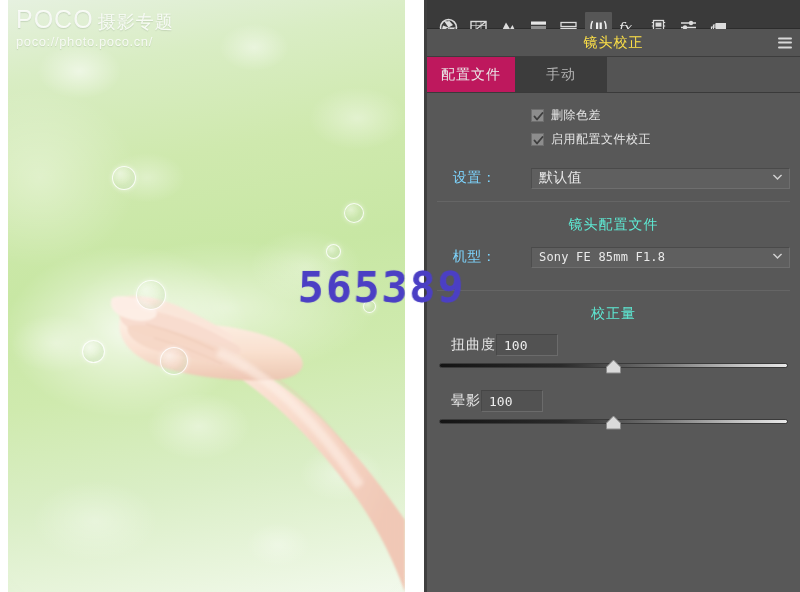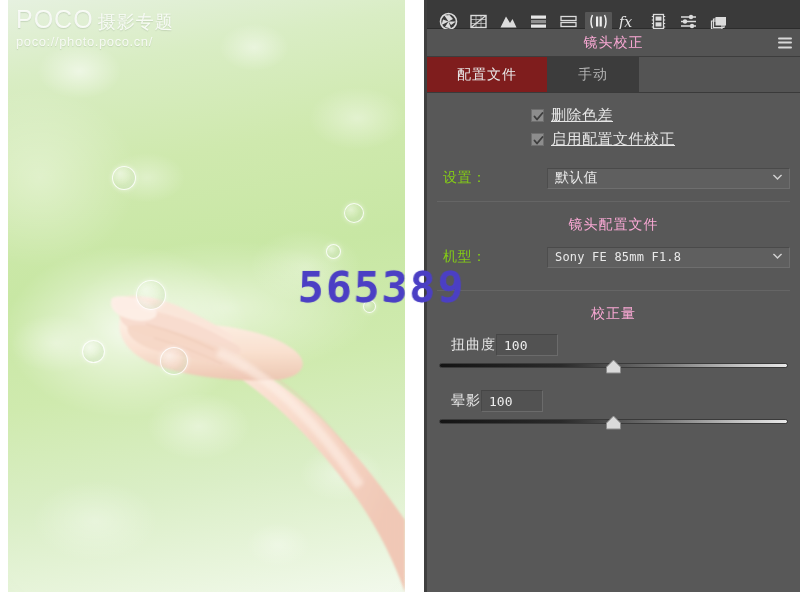--- a/index.html
+++ b/index.html
@@ -127,57 +127,57 @@
     height: 29px;
     background: #3a3a3a;
     display: flex;
     align-items: center;
     padding-left: 8px;
     gap: 3px;
     border-bottom: 1px solid #2c2c2c;
   }
   .tool-btn {
     width: 27px; height: 25px;
-    display: flex; align-items: flex-start; justify-content: center;
+    display: flex; align-items: flex-end; justify-content: center;
     border-radius: 1px;
     margin-top: 20px;
   }
   .tool-btn.active { background: #565656; }
   .tool-btn svg { display: block; }
 
   
   .panel-title-bar {
     position: relative;
     height: 28px;
     background: #545454;
     display: flex; align-items: center; justify-content: center;
     border-bottom: 1px solid #3d3d3d;
   }
-  .panel-title { font-size: 14px; color: #f9a8d4; letter-spacing: 1px; }
+  .panel-title { font-size: 14px; color: #fde047; letter-spacing: 1px; }
   .hamburger {
     position: absolute; right: 8px; top: 50%; transform: translateY(-50%);
     width: 14px; height: 11px;
     display: flex; flex-direction: column; justify-content: space-between;
   }
   .hamburger i { display:block; height: 2px; background: #d8d8d8; border-radius: 1px; }
 
   
   .tab-bar {
     height: 36px;
     background: #545454;
     display: flex;
     align-items: stretch;
     border-bottom: 1px solid #3a3a3a;
   }
   .tab {
     display: flex; align-items: center; justify-content: center;
     font-size: 14px;
     letter-spacing: 1px;
   }
-  .tab.profile { width: 120px; background: #7f1d1d; color: #eaeaea; }
+  .tab.profile { width: 88px; background: #be185d; color: #eaeaea; }
   .tab.manual  { width: 92px;  background: #3c3c3c; color: #b4b4b4; }
   .tab-filler  { flex: 1; background: #545454; }
 
   
   .panel-body { padding: 0; }
 
   .divider {
     height: 1px;
     background: #4a4a4a;
     border-bottom: 1px solid #656565;
@@ -192,36 +192,35 @@
     gap: 7px;
   }
   .checkbox {
     width: 13px; height: 13px;
     background: #8d8d8d;
     border: 1px solid #6f6f6f;
     position: relative;
     flex: none;
   }
   .checkbox svg { position: absolute; left: 1px; top: 1px; }
-  .check-label { font-size: 15px; color: #e6e6e6; letter-spacing: .5px; text-decoration: underline; }
+  .check-label { font-size: 12px; color: #e6e6e6; letter-spacing: .5px; }
 
   
   .field-row {
     display: flex; align-items: center;
     height: 30px;
   }
   .field-label {
     width: 104px;
-    text-align: left;
+    text-align: center;
     padding-right: 9px;
     font-size: 14px;
-    color: #84cc16;
+    color: #7dd3fc;
     letter-spacing: .5px;
     flex: none;
-    margin-left: 16px;
   }
   .select {
     position: relative;
     flex: 1;
     height: 21px;
     background: #5f5f5f;
     border: 1px solid #6e6e6e;
     border-top-color: #4a4a4a;
     border-left-color: #4d4d4d;
     display: flex; align-items: center;
@@ -244,21 +243,21 @@
     position: absolute; right: 7px; top: 50%;
     transform: translateY(-60%);
     width: 9px; height: 6px;
   }
   .chevron svg { display: block; }
 
   
   .group-title {
     text-align: center;
     font-size: 14px;
-    color: #f9a8d4;
+    color: #5eead4;
     letter-spacing: 1px;
     padding: 6px 0 8px 0;
   }
 
   
   .slider-block { padding: 2px 12px 0 12px; }
   .slider-head {
     display: flex; align-items: center; 
     height: 24px;
   }

